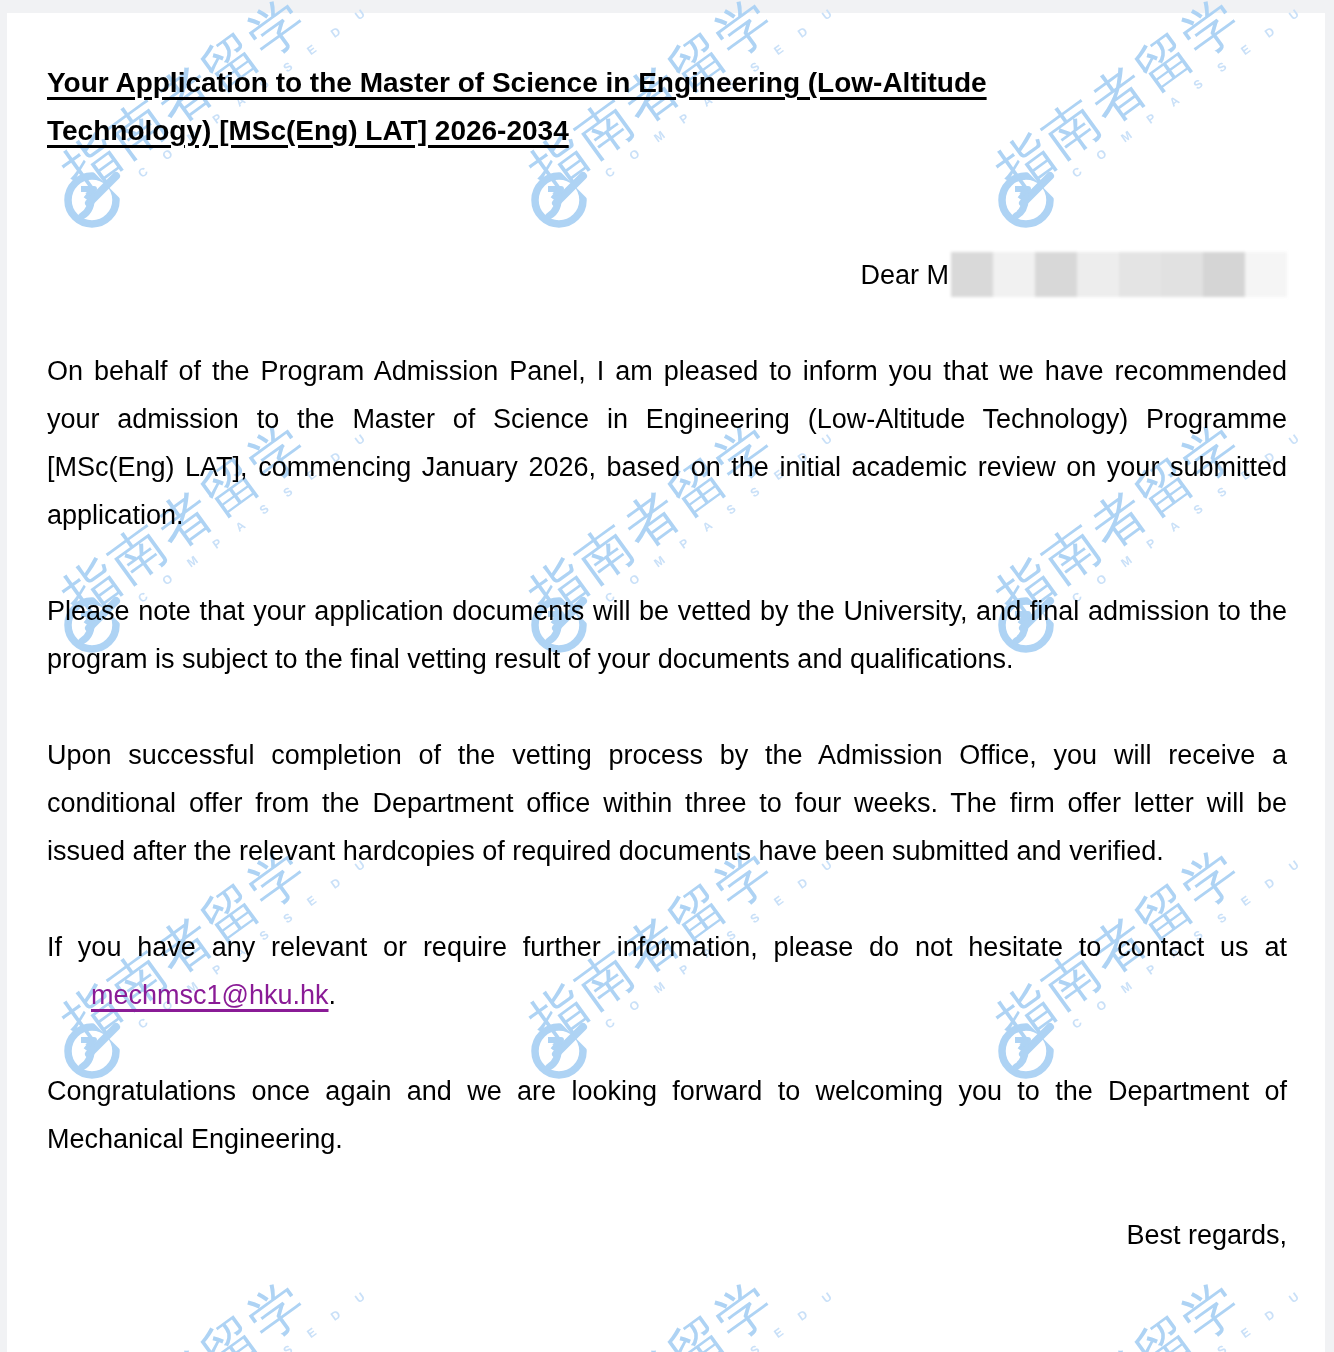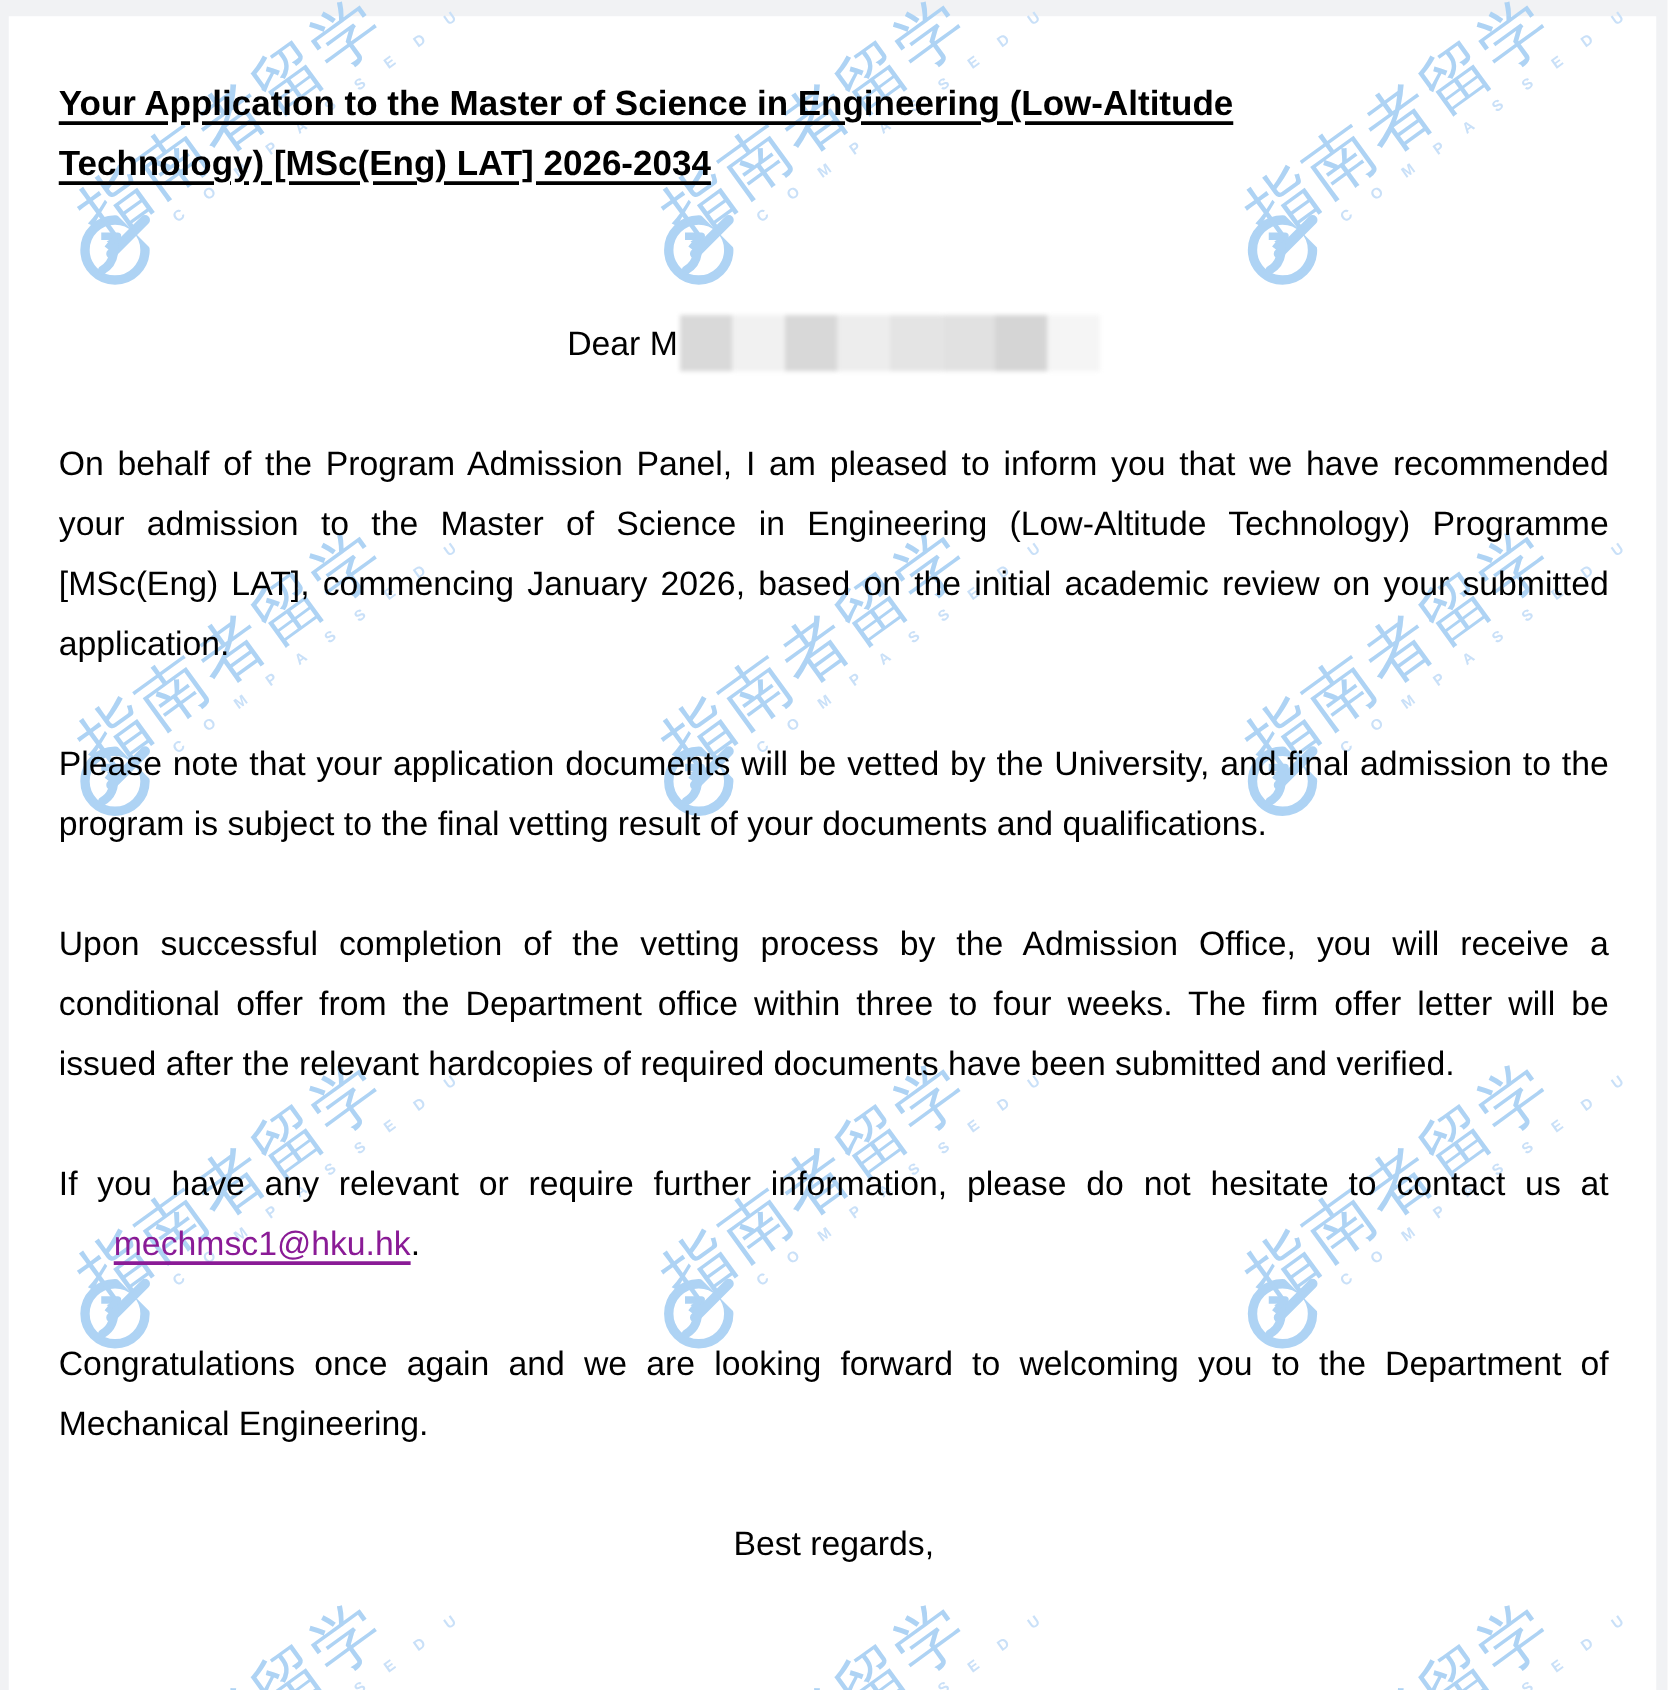--- a/index.html
+++ b/index.html
@@ -49,21 +49,21 @@
     margin:0 0 96px 0;
     font-size:28px;line-height:48px;font-weight:700;
   }
   h1.subject .t-line{
     display:block;
     text-decoration:underline;
     text-decoration-thickness:3px;
     text-underline-offset:5px;
   }
   p{margin:48px 0;text-align:justify;}
-  p.salutation,p.closing{text-align:center;}
+  p.salutation,p.closing{text-align:right;}
   .redaction{
     display:inline-flex;
     width:336px;height:45px;
     vertical-align:middle;
     margin-left:2px;
     filter:blur(1.5px);
     transform:translateY(-2px);
   }
   .redaction .seg{flex:1 0 auto;height:100%;}
   a.email{

